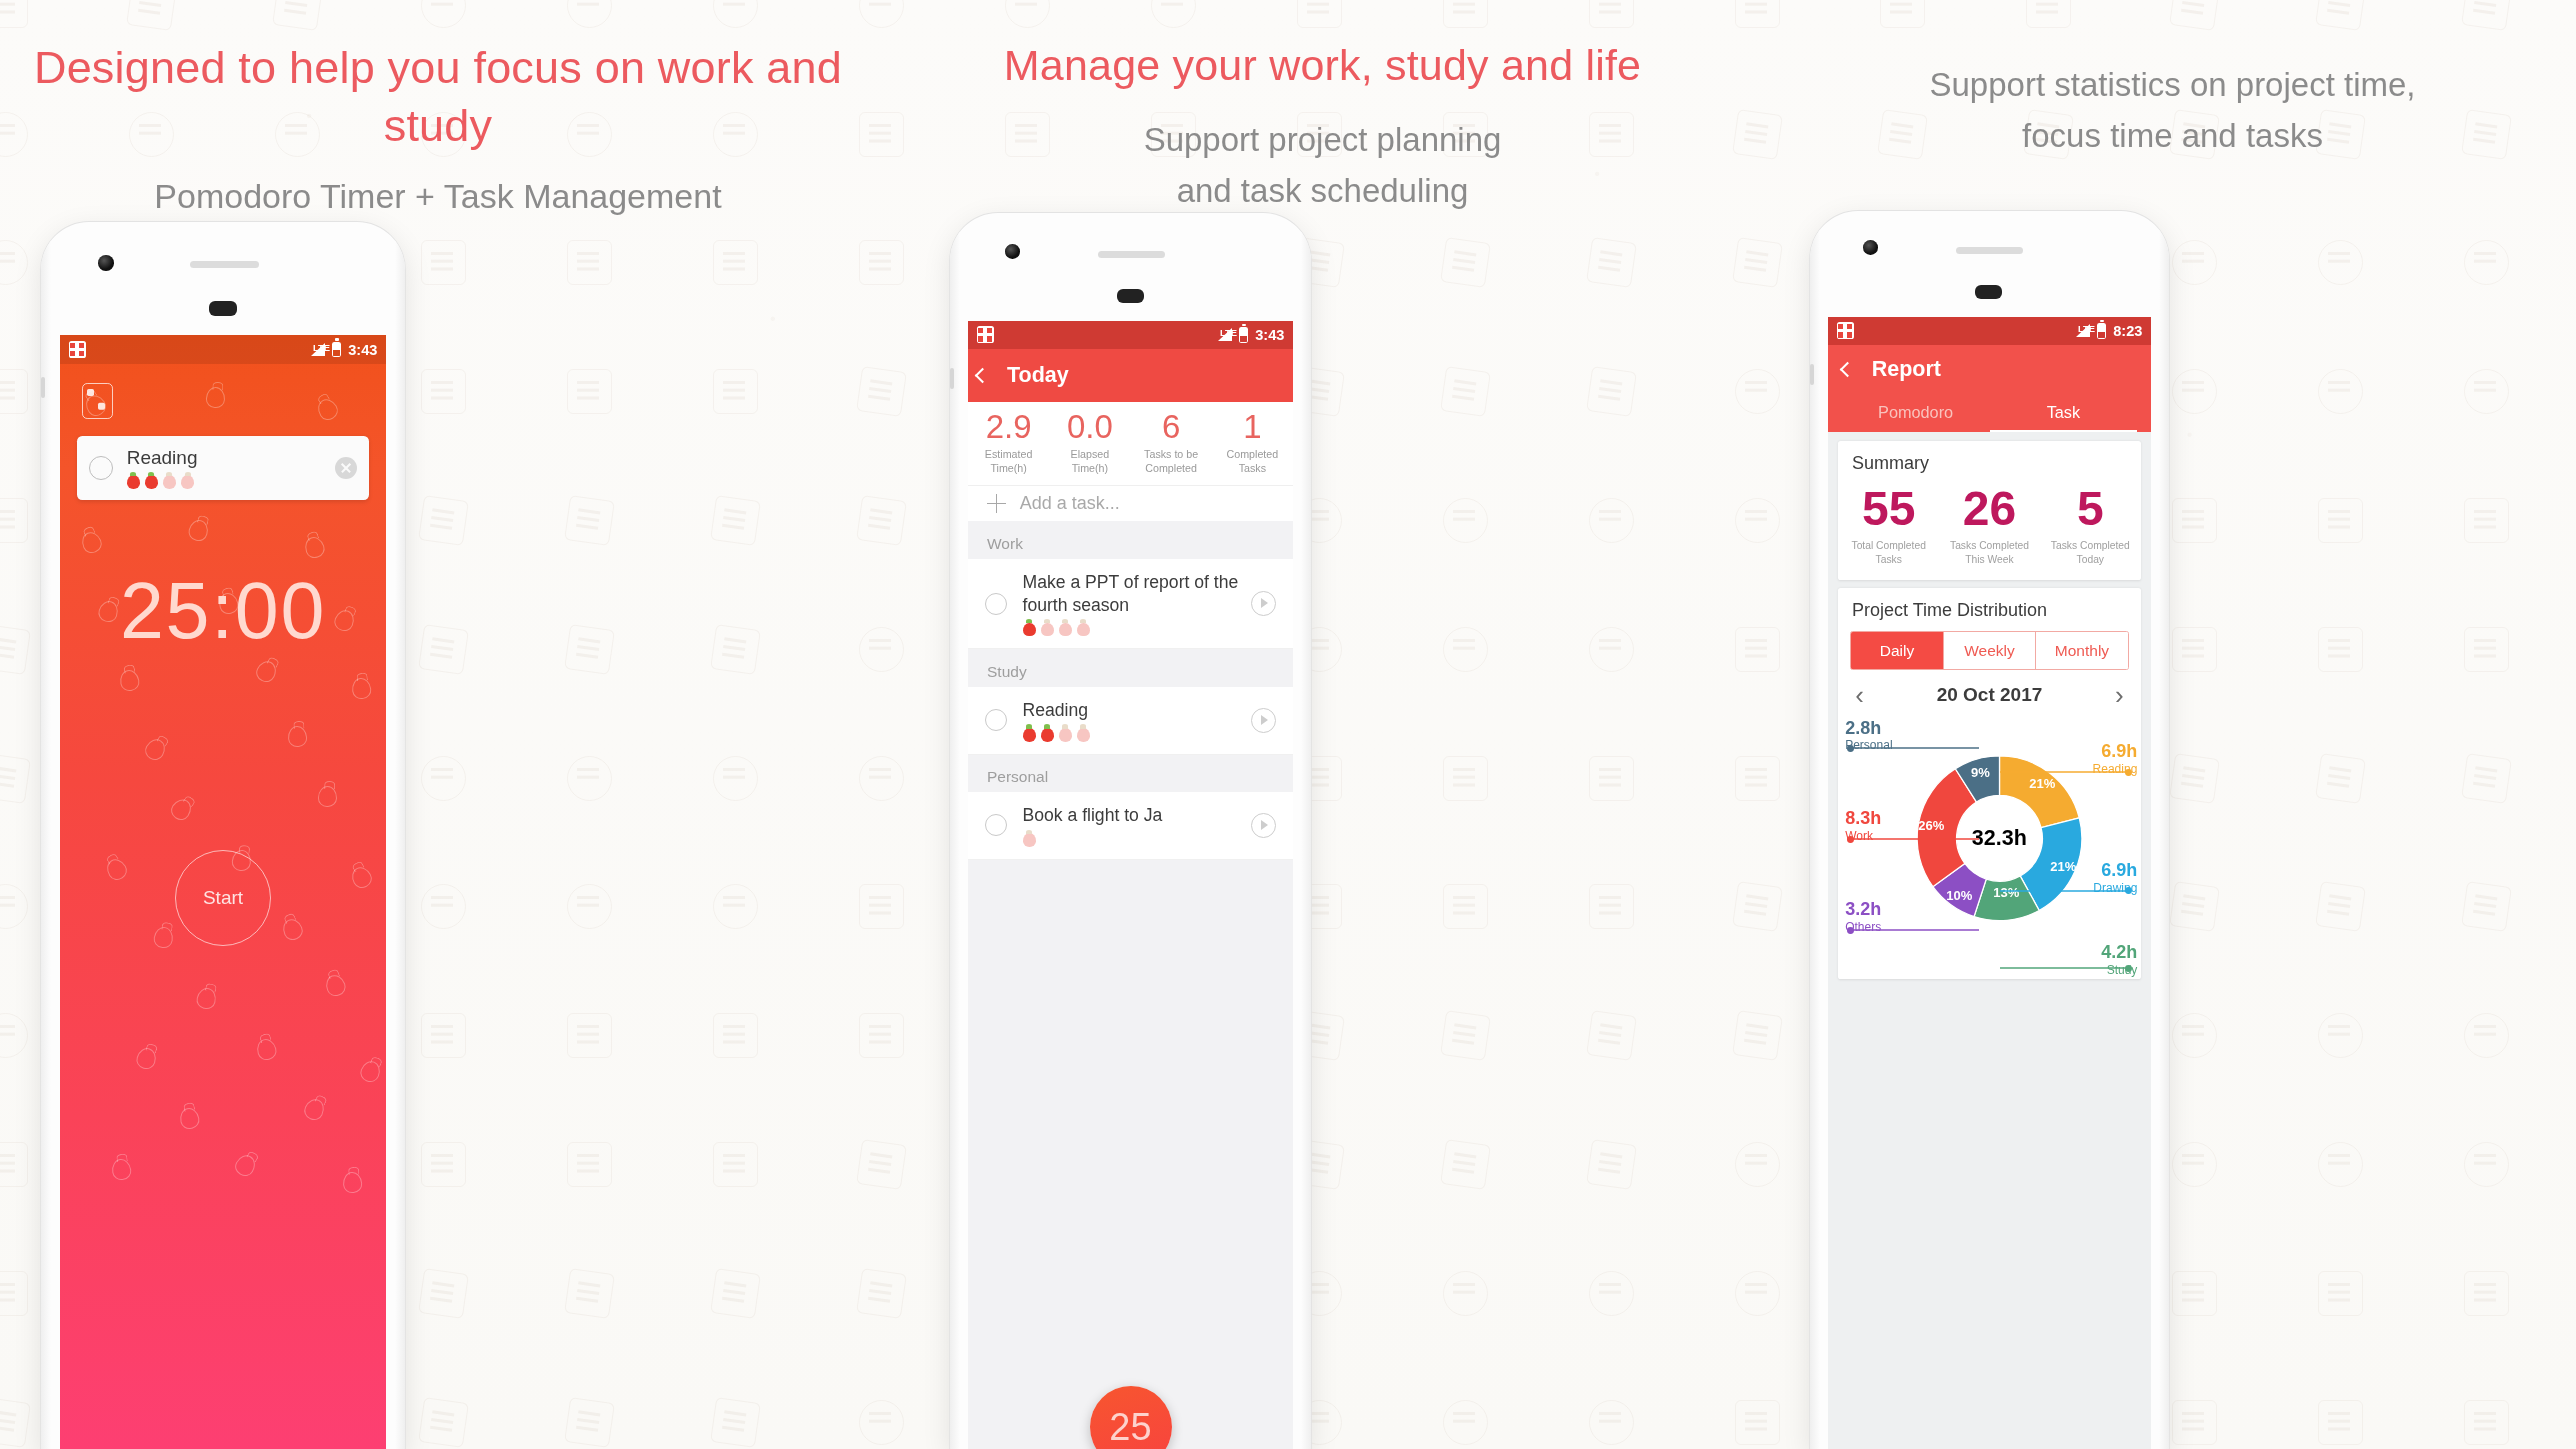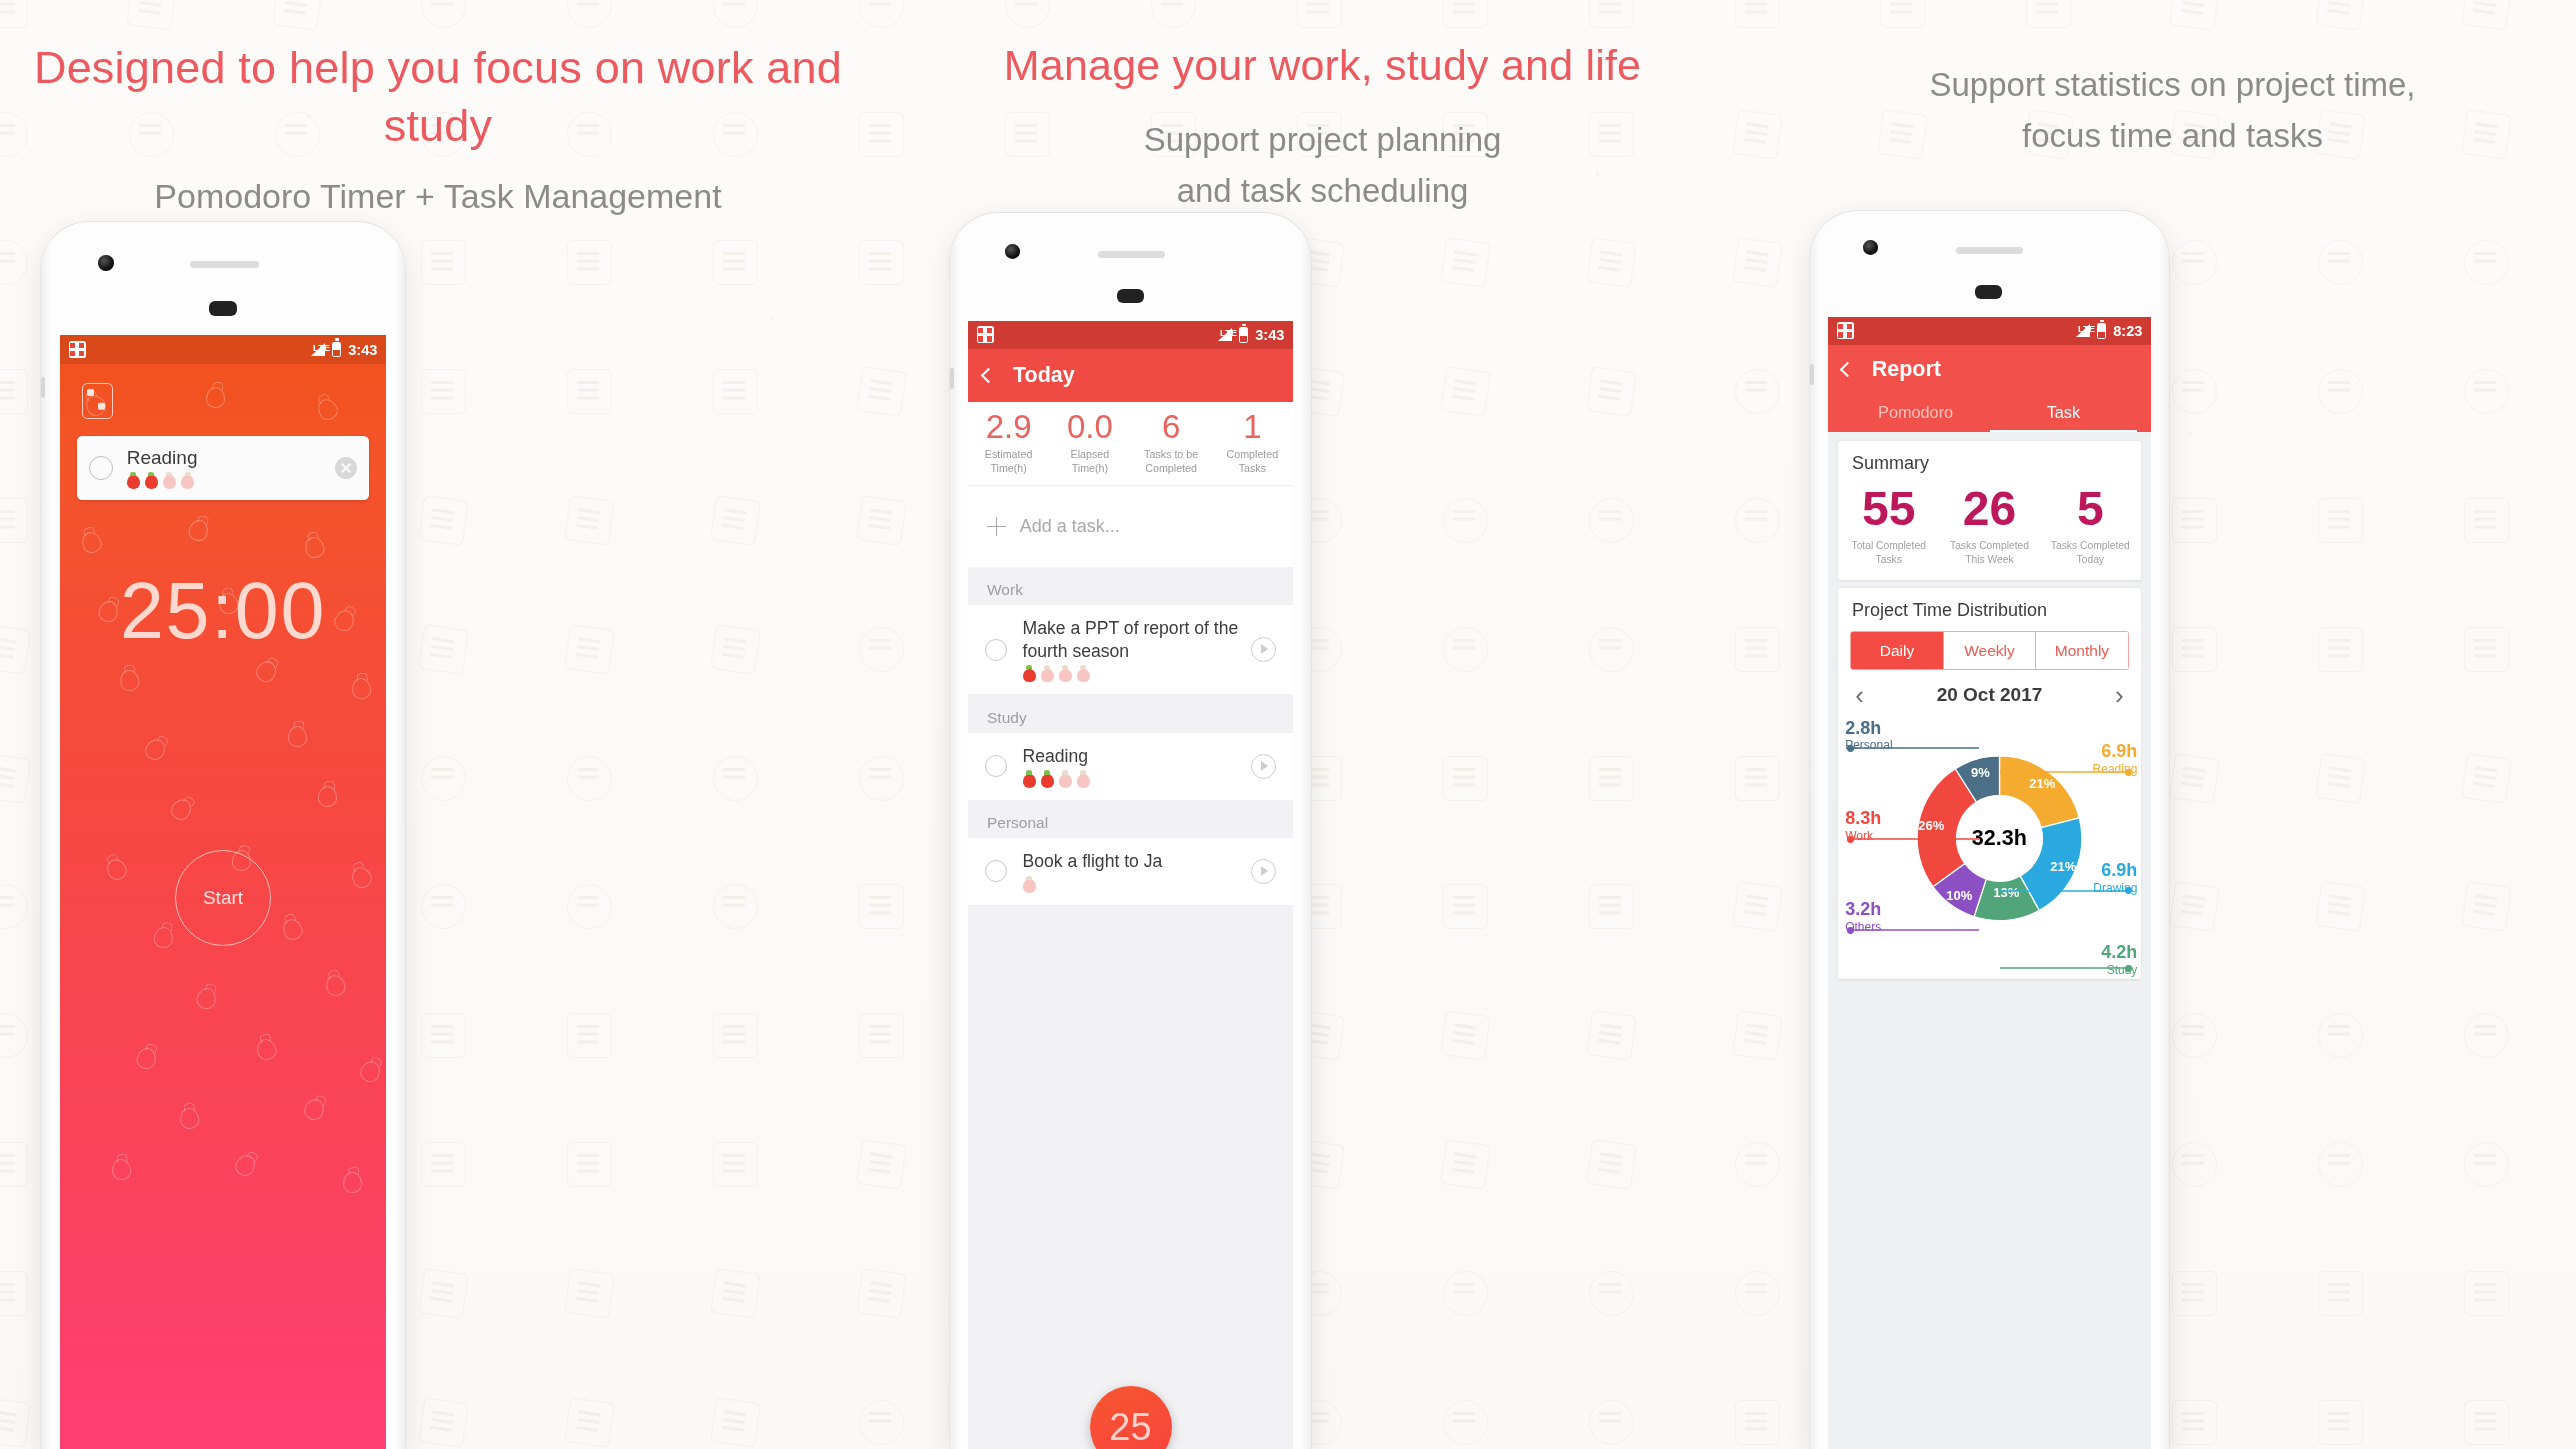--- a/index.html
+++ b/index.html
@@ -209,36 +209,36 @@
     border:1.7px solid rgba(255,255,255,.62);
     display:flex; align-items:center; justify-content:center;
     color:rgba(255,255,255,.85); font-size:19px;
   }
 
   
   #screen2 { background:#f2f2f4; }
   #screen2 .statusbar { height: 27.5px; background:#cf3a33; }
   .p2-appbar {
     height: 53px; background:#ef4a43; display:flex; align-items:center;
-    padding: 0 15px; color:#fff;
+    padding: 0 9px; color:#fff;
   }
   .chev-l {
     width:11px;height:11px;border-left:2.6px solid #fff;border-bottom:2.6px solid #fff;
     transform: rotate(45deg); margin-right:19px;
   }
   .p2-title { font-size:21.5px; font-weight:700; }
   .p2-stats {
     background:#fff; display:flex; padding: 8.6px 0 10.3px;
   }
   .p2-stat { flex:1; text-align:center; }
   .p2-statnum { font-size:33px; color:#e8645f; font-weight:300; line-height:1.05; }
   .p2-statlab { font-size:10.7px; color:#9a9a9a; margin-top:3.4px; padding: 0 5.2px; line-height:1.25; }
   .p2-add {
     background:#fff; display:flex; align-items:center; gap:13.7px;
-    padding: 30px 19px; border-top:0.9px solid #efefef;
+    padding: 7px 19px; border-top:0.9px solid #efefef;
   }
   .plus { position:relative; width:19px; height:19px; flex:0 0 19px; }
   .plus::before, .plus::after { content:""; position:absolute; background:#a8a8a8; }
   .plus::before { left:0; top:8.6px; width:19px; height:1.7px; }
   .plus::after  { left:8.6px; top:0; width:1.7px; height:19px; }
   .p2-addtext { font-size:18px; color:#a9a9a9; }
   .p2-group {
     padding: 13.7px 19px 6px; font-size:15.5px; color:#9e9e9e;
     background:#f2f2f4;
   }

